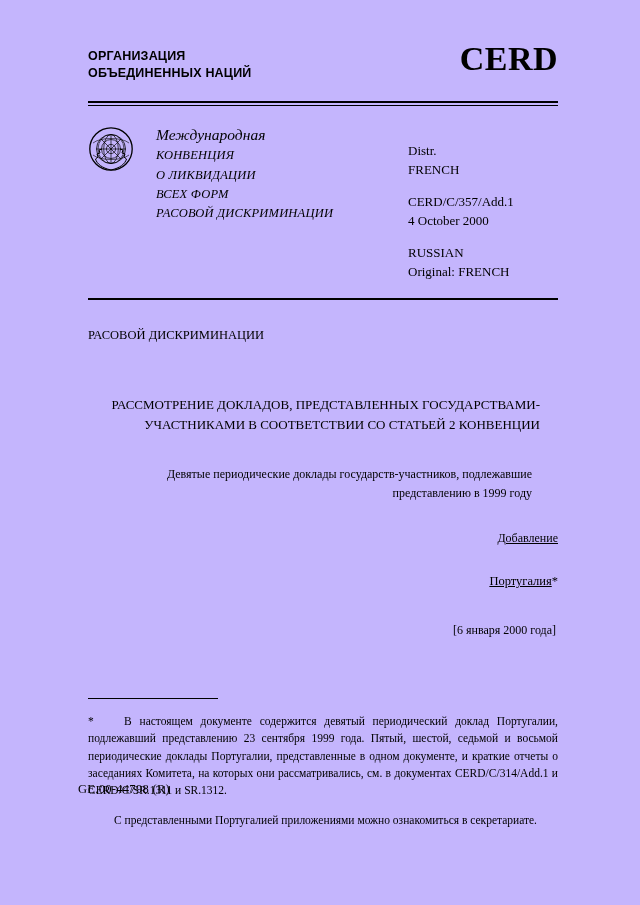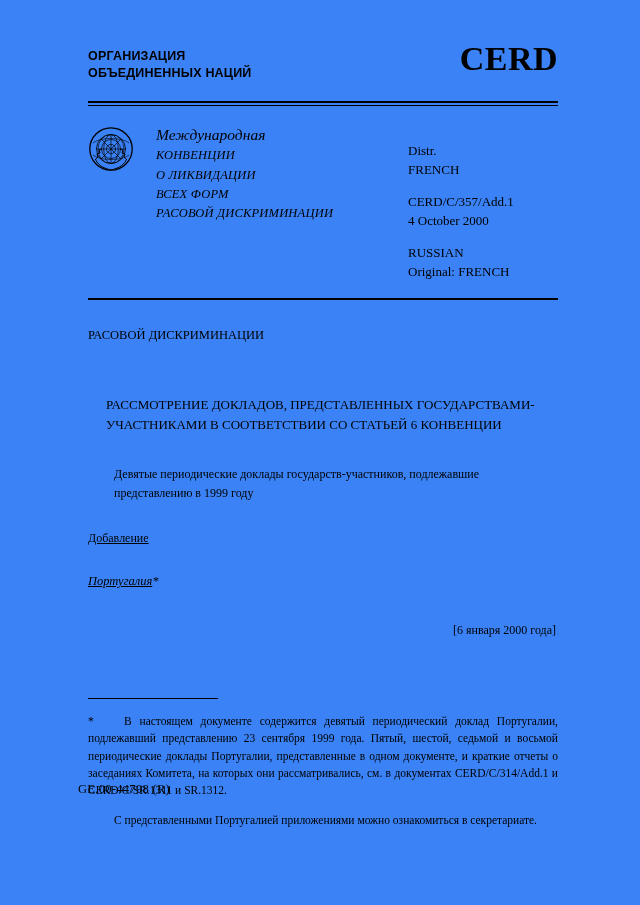--- a/index.html
+++ b/index.html
@@ -13,21 +13,21 @@
     font-family: "Liberation Serif", serif;
     color: #000000;
     position: relative;
     overflow: hidden;
   }
   .page {
     position: absolute;
     left: 0; top: 0;
     width: 640px;
     height: 905px;
-    background: #3b82f6;
+    background: #c4b5fd;
   }
   .content {
     position: absolute;
     left: 88px;
     top: 42px;
     width: 470px;
   }
 
   
   .masthead {
@@ -108,42 +108,41 @@
   
   .committee {
     margin-top: 26px;
     font-size: 12.5px;
     line-height: 1.5;
   }
 
   
   .body-block {
     margin-top: 50px;
-    text-align: left;
+    text-align: right;
   }
   .report-title {
     font-size: 13px;
     line-height: 1.55;
     margin: 0 18px;
   }
   .sub-title {
     font-size: 12px;
     line-height: 1.6;
     margin: 30px 26px 0 26px;
   }
   .addendum {
     font-size: 12px;
     margin-top: 28px;
     text-decoration: underline;
     font-family: Liberation Serif, serif;
   }
   .country {
     font-size: 12.5px;
     margin-top: 28px;
-    font-style: italic;
   }
   .country u { text-decoration: underline; }
   .country .star { text-decoration: none; }
 
   .date-right {
     text-align: right;
     font-size: 12px;
     margin-top: 34px;
     padding-right: 2px;
   }
@@ -212,21 +211,21 @@
           <ellipse cx="23" cy="23" rx="13" ry="14.5" fill="none" stroke="#000" stroke-width="0.6"></ellipse>
           <path d="M5 17 C12 11, 34 11, 41 17" fill="none" stroke="#000" stroke-width="0.6"></path>
           <path d="M5 29 C12 35, 34 35, 41 29" fill="none" stroke="#000" stroke-width="0.6"></path>
           <path d="M23 44 C14 42, 9 38, 7.5 33 L10 31 L9 28 L12 27 L11 24 L14 23" fill="none" stroke="#000" stroke-width="1"></path>
           <path d="M23 44 C32 42, 37 38, 38.5 33 L36 31 L37 28 L34 27 L35 24 L32 23" fill="none" stroke="#000" stroke-width="1"></path>
         </svg>
       </div>
 
       <div class="conv-title">
         <div class="l1">Международная</div>
-        <div class="ln">КОНВЕНЦИИ</div>
+        <div class="ln">КОНВЕНЦИЯ</div>
         <div class="ln">О ЛИКВИДАЦИИ</div>
         <div class="ln">ВСЕХ ФОРМ</div>
         <div class="ln">РАСОВОЙ ДИСКРИМИНАЦИИ</div>
       </div>
 
       <div class="distr">
         <div>Distr.</div>
         <div>FRENCH</div>
         <div class="gap"></div>
         <div>CERD/C/357/Add.1</div>
@@ -239,21 +238,21 @@
 
     <div class="rule-thick2"></div>
 
     <div class="committee">
       <div>РАСОВОЙ ДИСКРИМИНАЦИИ</div>
     </div>
 
     <div class="body-block">
       <div class="report-title">
         <div>РАССМОТРЕНИЕ ДОКЛАДОВ, ПРЕДСТАВЛЕННЫХ ГОСУДАРСТВАМИ-</div>
-        <div>УЧАСТНИКАМИ В СООТВЕТСТВИИ СО СТАТЬЕЙ 6 КОНВЕНЦИИ</div>
+        <div>УЧАСТНИКАМИ В СООТВЕТСТВИИ СО СТАТЬЕЙ 2 КОНВЕНЦИИ</div>
       </div>
 
       <div class="sub-title">
         <div>Девятые периодические доклады государств-участников, подлежавшие</div>
         <div>представлению в 1999 году</div>
       </div>
 
       <div class="addendum">Добавление</div>
 
       <div class="country">

